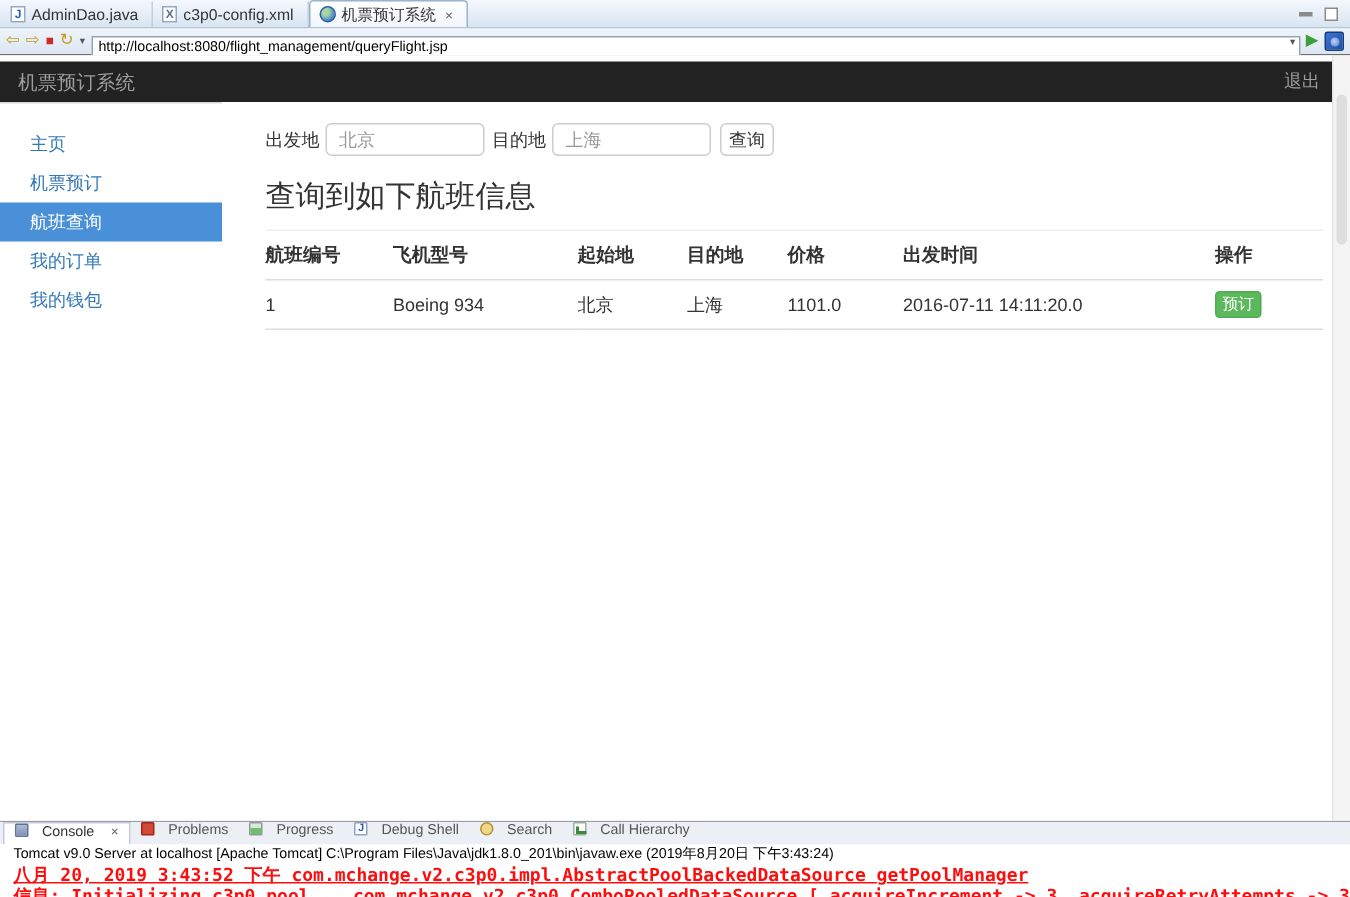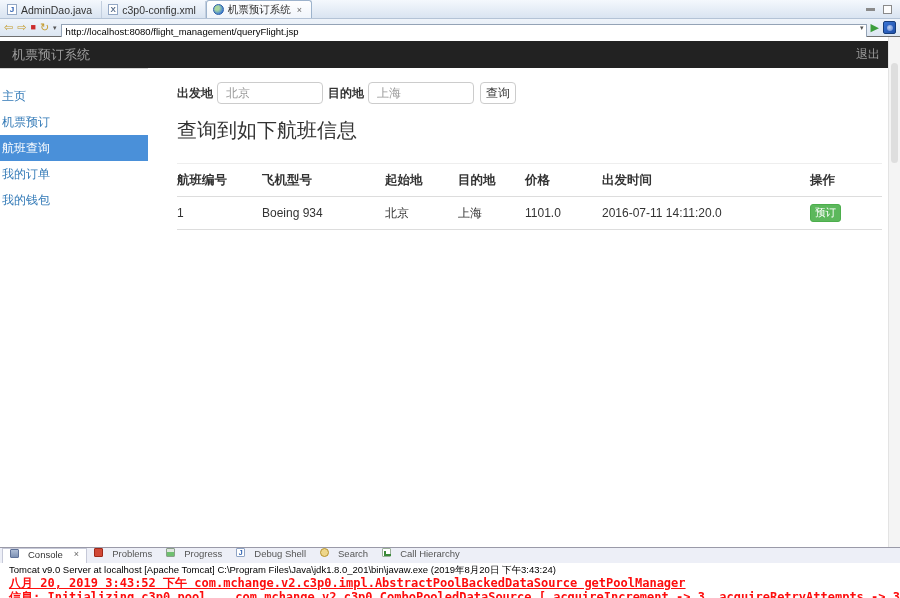--- a/index.html
+++ b/index.html
@@ -49,33 +49,33 @@
     background:#f4f4f4; border-left:1px solid #e3e3e3; }
   .vthumb { margin:26px 2px 0 2px; height:100px; background:#dedede; border-radius:4px; }
 
   .page-navbar { height:27px; background:#222; display:flex; align-items:center;
     justify-content:space-between; padding:0 8px 0 12px; }
   .brand { font-size:13px; color:#9d9d9d; }
   .logout { font-size:12px; color:#9d9d9d; cursor:pointer;text-align:right; }
 
   .page-body { display:flex; height:calc(100% - 31px); }
   .sidebar { width:148px; padding-top:14px; border-top:1px solid #d6d6d6; }
-  .side-item { height:26px; line-height:26px; padding-left:2px; font-size:12px; color:#337ab7; cursor:pointer; }
+  .side-item { height:26px; line-height:26px; padding-left:20px; font-size:12px; color:#337ab7; cursor:pointer; }
   .side-item.active { background:#4a90d9; color:#fff; }
 
   .main { flex:1; padding:14px 6px 0 29px; }
   .form-row { display:flex; align-items:center; font-size:12px; color:#333; }
-  .form-row label { font-weight:bold; margin-right:4px; }
+  .form-row label { font-weight:normal; margin-right:4px; }
   .txt-input { width:106px; height:22px; border:1px solid #ccc; border-radius:4px; padding:2px 8px;
     font-size:12px; color:#999; margin-right:5px; font-family:"Liberation Sans",sans-serif; }
   .query-btn { height:22px; padding:0 5px; font-size:12px; color:#333; background:#fff;
     border:1px solid #ccc; border-radius:4px; cursor:pointer; margin-left:1px; }
 
   .results-heading { font-size:20px; font-weight:500; color:#333; margin-top:13px;
-    padding-bottom:19px; border-bottom:1px solid #eee; }
+    padding-bottom:9px; border-bottom:1px solid #eee; }
 
   table.flights { width:100%; border-collapse:collapse; table-layout:fixed; margin-top:0; }
   .flights th { text-align:left; font-size:12.5px; color:#333; padding:8px 4px 7px 0;
     border-bottom:1px solid #ddd; font-weight:bold; }
   .flights td { font-size:12px; color:#333; padding:7px 4px 7px 0; border-bottom:1px solid #ddd; }
   .col1{width:85px;} .col2{width:123px;} .col3{width:73px;} .col4{width:67px;}
   .col5{width:77px;} .col6{width:208px;} .col7{width:auto;}
   .book-btn { background:#5cb85c; border:1px solid #4cae4c; color:#fff; font-size:10.5px;
     padding:1px 4px; border-radius:3px; cursor:pointer; }
 

